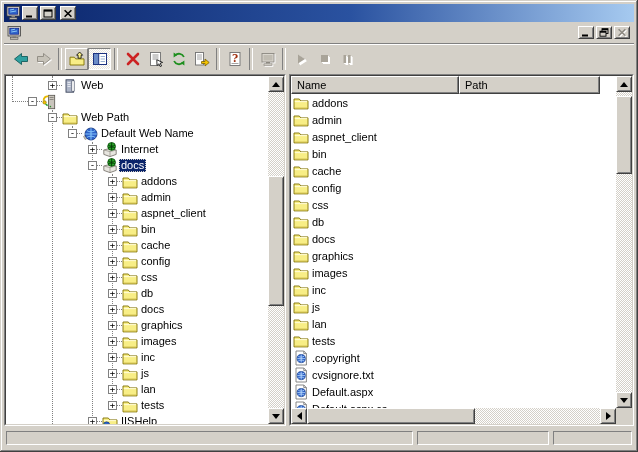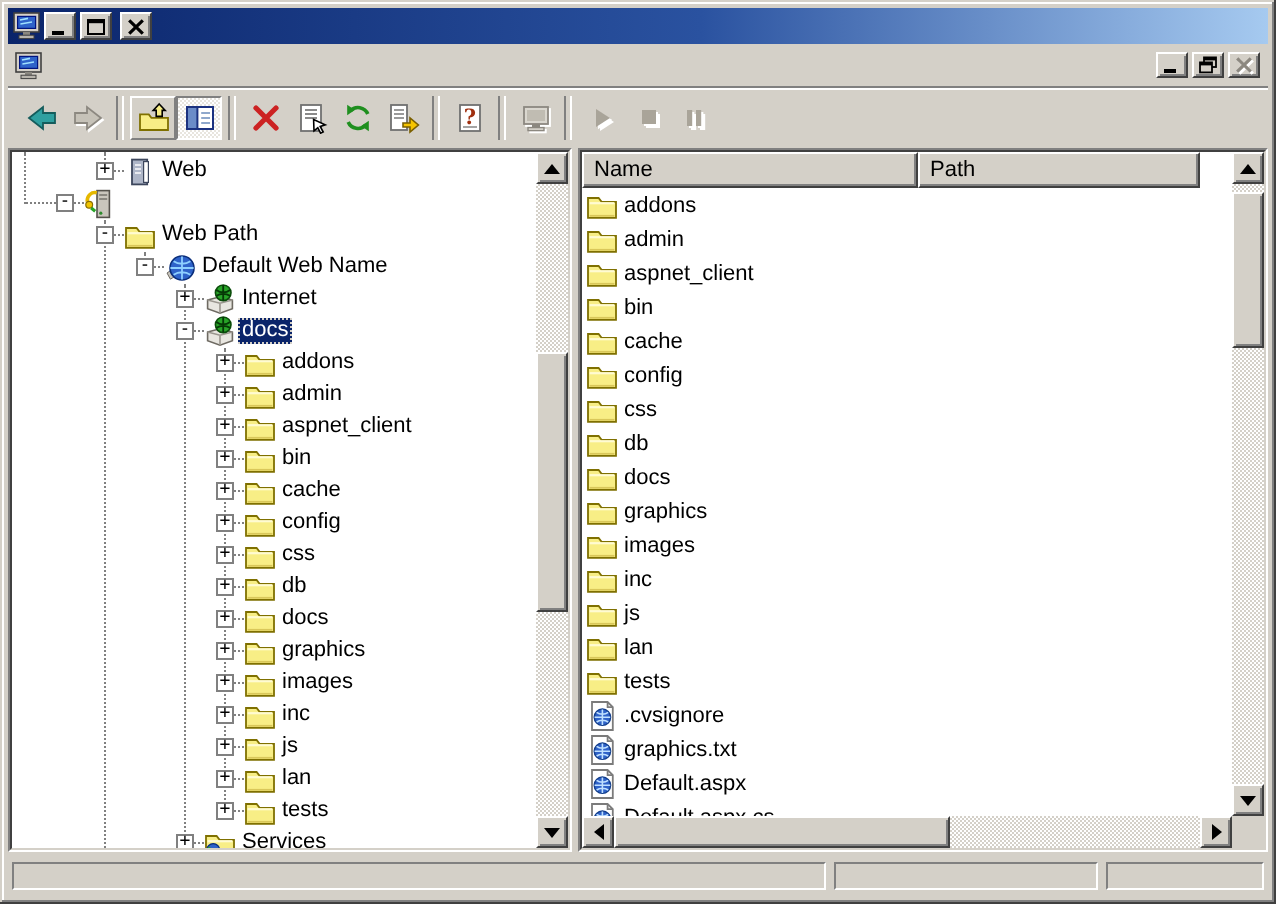--- a/index.html
+++ b/index.html
@@ -531,21 +531,21 @@
                   <use href="#sym-folder-icon"></use>
                 </svg>
                 <span class="tlabel" style="left:133px">tests</span>
               </div>
               <div class="trow" style="top: 338px;">
                 <div class="ebox" style="left:82px">+</div>
                 <div class="hstub" style="left:91px;width:5px"></div>
                 <svg class="ticon" viewBox="0 0 16 16" style="left:96px">
                   <use href="#sym-web-folder-icon"></use>
                 </svg>
-                <span class="tlabel" style="left:113px">Services</span>
+                <span class="tlabel" style="left:113px">IISHelp</span>
               </div>
             </div>
         </div>
         <div class="tree-vsb sbtrack">
           <div class="sbtn" style="top:0;left:0;width:16px;height:16px">
               <span class="t-up"></span>
             </div>
           <div class="sthumb" style="top:100px;left:0;width:16px;height:130px"></div>
           <div class="sbtn" style="bottom:0;left:0;width:16px;height:16px">
               <span class="t-dn"></span>
@@ -666,28 +666,28 @@
                 <svg class="licon" viewBox="0 0 16 16">
                   <use href="#sym-folder-icon"></use>
                 </svg>
                 <span class="llabel">tests</span>
                 <span class="llabel" style="left:186px"></span>
               </div>
               <div class="lrow" style="top: 274px;">
                 <svg class="licon" viewBox="0 0 16 16">
                   <use href="#sym-web-file-icon"></use>
                 </svg>
-                <span class="llabel">.cvsignore</span>
+                <span class="llabel">.copyright</span>
                 <span class="llabel" style="left:186px"></span>
               </div>
               <div class="lrow" style="top: 291px;">
                 <svg class="licon" viewBox="0 0 16 16">
                   <use href="#sym-web-file-icon"></use>
                 </svg>
-                <span class="llabel">graphics.txt</span>
+                <span class="llabel">cvsignore.txt</span>
                 <span class="llabel" style="left:186px"></span>
               </div>
               <div class="lrow" style="top: 308px;">
                 <svg class="licon" viewBox="0 0 16 16">
                   <use href="#sym-web-file-icon"></use>
                 </svg>
                 <span class="llabel">Default.aspx</span>
                 <span class="llabel" style="left:186px"></span>
               </div>
               <div class="lrow" style="top: 325px;">

